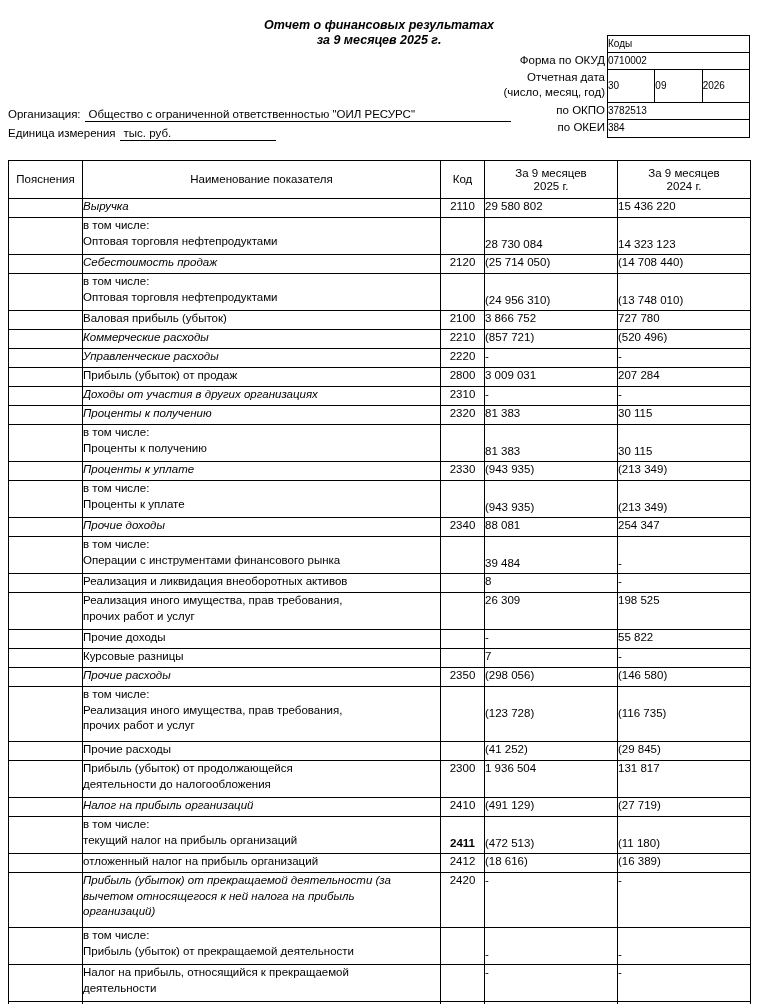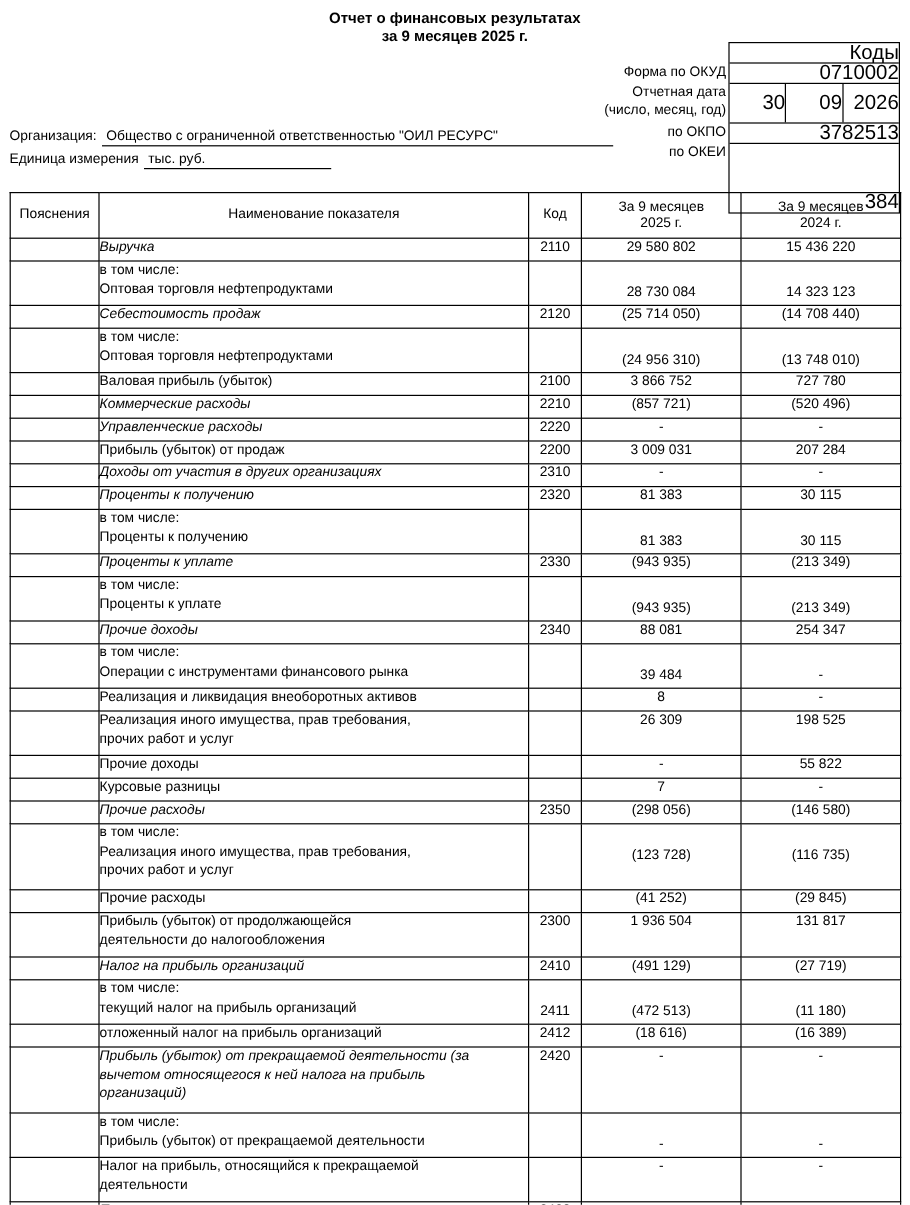--- a/index.html
+++ b/index.html
@@ -19,48 +19,49 @@
   .page {
     position: relative;
     width: 758px;
     height: 1004px;
     box-sizing: border-box;
   }
 
   
   .title-block {
     text-align: center;
-    padding-top: 8px;
+    padding-top: 18px;
     font-weight: bold;
     font-size: 12.5px;
     line-height: 15px;
+    font-style: italic;
   }
   .title-line2 { font-weight: bold; }
 
   
   .codes-box {
     position: absolute;
     right: 8px;
     top: 35px;
     width: 143px;
     border: 1.6px solid #000;
     box-sizing: border-box;
   }
   .codes-row {
     display: flex;
     border-bottom: 1.4px solid #000;
     height: 17px;
     box-sizing: border-box;
   }
-  .codes-row:last-child { border-bottom: none; margin-top: 40px; }
+  .codes-row:last-child { border-bottom: none; }
   .codes-row.tall { height: 33px; }
   .codes-cell {
     flex: 1;
-    text-align: right;
-    font-size: 17px;
+    text-align: left;
+    font-size: 10px;
     line-height: 16px;
     box-sizing: border-box;
   }
   .codes-cell.tall-cell {
     line-height: 32px;
   }
   .codes-cell.div {
     border-right: 1.4px solid #000;
   }
 
@@ -132,21 +133,21 @@
     padding: 2px 4px 2px 5px;
     line-height: 15.5px;
     text-align: left;
   }
   td.c-code {
     text-align: center;
     padding-top: 2px;
     line-height: 15.5px;
   }
   td.c-val {
-    text-align: center;
+    text-align: left;
     padding: 2px 5px 2px 3px;
     line-height: 15.5px;
   }
   .ind0 { padding-left: 5px; font-style: italic; }
   .ind1 { padding-left: 22px; margin-left: 19px; }
   .r1 { height: 19px; }
   .r2 { height: 37px; }
   .r3 { height: 55px; }
 </style>
 </head>
@@ -285,21 +286,21 @@
           </td>
           <td class="c-code">2220</td>
           <td class="c-val">-</td>
           <td class="c-val">-</td>
         </tr>
         <tr class="r1">
           <td class="c-expl"></td>
           <td class="c-name ind1">
             <div>Прибыль (убыток) от продаж</div>
           </td>
-          <td class="c-code">2200</td>
+          <td class="c-code">2800</td>
           <td class="c-val">3 009 031</td>
           <td class="c-val">207 284</td>
         </tr>
         <tr class="r1">
           <td class="c-expl"></td>
           <td class="c-name ind0">
             <div>Доходы от участия в других организациях</div>
           </td>
           <td class="c-code">2310</td>
           <td class="c-val">-</td>
@@ -446,21 +447,21 @@
           <td class="c-code">2410</td>
           <td class="c-val">(491 129)</td>
           <td class="c-val">(27 719)</td>
         </tr>
         <tr class="r2">
           <td class="c-expl"></td>
           <td class="c-name ind1">
             <div>в том числе:</div>
             <div>текущий налог на прибыль организаций</div>
           </td>
-          <td class="c-code" style="vertical-align: bottom; padding-bottom: 2px;">2411</td>
+          <td class="c-code" style="vertical-align: bottom; padding-bottom: 2px; font-weight: bold;">2411</td>
           <td class="c-val" style="vertical-align: bottom; padding-bottom: 2px;">(472 513)</td>
           <td class="c-val" style="vertical-align: bottom; padding-bottom: 2px;">(11 180)</td>
         </tr>
         <tr class="r1">
           <td class="c-expl"></td>
           <td class="c-name ind1">
             <div>отложенный налог на прибыль организаций</div>
           </td>
           <td class="c-code">2412</td>
           <td class="c-val">(18 616)</td>

